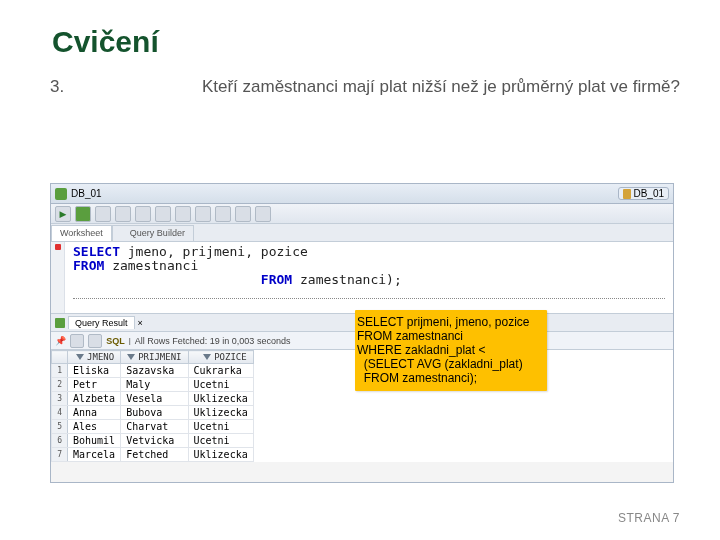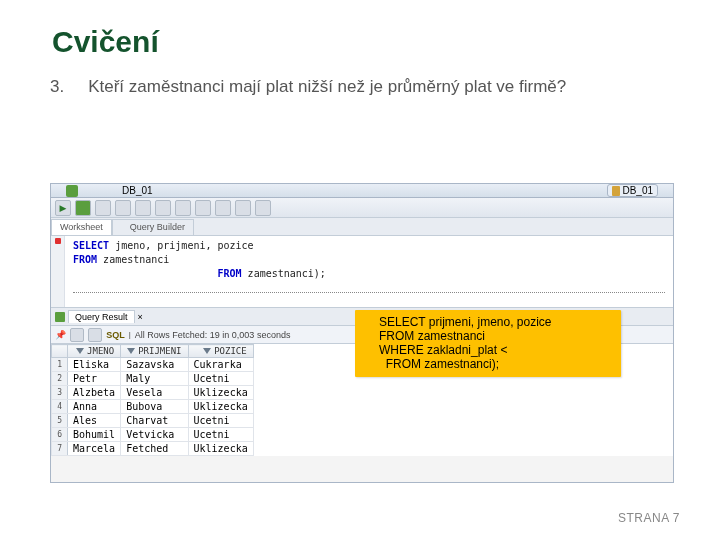--- a/index.html
+++ b/index.html
@@ -1,52 +1,52 @@
 <!DOCTYPE html>
 <html><head>
 <meta charset="utf-8">
 <style>
   * { margin: 0; padding: 0; box-sizing: border-box; }
   body { font-family: 'Segoe UI', Arial, sans-serif; background: #fff; width: 720px; height: 540px; position: relative; overflow: hidden; }
   .slide-title { color: #14532d; font-size: 30px; font-weight: 700; padding: 25px 0 0 52px; }
   .question { display: flex; padding: 18px 40px 0 50px; font-size: 17px; color: #555; }
   .qnum { margin-right: 24px; }
-  .qtext { flex: 1; }
+  .qtext { flex: 1; text-align: right; }
   .app { border: 1px solid #a9b6c7; position: absolute; top: 183px; left: 50px; right: 46px; height: 300px; background: #f4f4f4; overflow: hidden; }
-  .app-title { display: flex; align-items: center; height: 14px; background: linear-gradient(#e8eef6,#d5dfea); border-bottom: 1px solid #a9b6c7; font-size: 10px; padding: 0 15px; gap: 40px; }
+  .app-title { display: flex; align-items: center; height: 20px; background: linear-gradient(#e8eef6,#d5dfea); border-bottom: 1px solid #a9b6c7; font-size: 10px; padding: 0 4px; }
   .app-title .icon { width: 12px; height: 12px; background: #5a9e3e; border-radius: 2px; margin-right: 4px; }
   .badge { margin-left: auto; background: #e8eef6; border: 1px solid #a9b6c7; border-radius: 3px; padding: 0 4px; display: flex; align-items: center; gap: 2px; }
   .badge .cyl { width: 8px; height: 10px; background: #d4a33a; border-radius: 1px; }
   .toolbar { display: flex; align-items: center; height: 20px; background: linear-gradient(#f0f3f8,#e0e6ee); border-bottom: 1px solid #c3cdd8; padding: 0 4px; gap: 4px; }
   .tbtn { width: 16px; height: 16px; background: #d9dee6; border: 1px solid #b0bac6; border-radius: 2px; display: flex; align-items: center; justify-content: center; font-size: 9px; }
   .tbtn.green { background: #5a9e3e; }
   .tbtn.run { color: #2a7a2a; }
   .tabs { display: flex; height: 18px; background: #e8ecf2; border-bottom: 1px solid #c3cdd8; font-size: 9px; }
   .tab { padding: 2px 8px; border-right: 1px solid #c3cdd8; background: #fff; border-top: 1px solid #c3cdd8; border-left: 1px solid #c3cdd8; margin-top: 1px; color: #555; }
   .tab.inactive { background: #e8ecf2; padding-left: 17px; }
   .worksheet { background: #fff; height: 72px; border-bottom: 1px solid #c3cdd8; position: relative; }
   .gutter { position: absolute; left: 0; top: 0; bottom: 0; width: 14px; background: #eef1f5; border-right: 1px solid #dbe0e8; display: flex; align-items: flex-start; justify-content: center; padding-top: 2px; }
   .gutter::before { content: ''; width: 6px; height: 6px; background: #e03030; border-radius: 1px; }
-  .sql { font-family: 'Consolas', monospace; font-size: 10px; padding: 3px 0 0 22px; line-height: 14px; }
+  .sql { font-family: 'Consolas', monospace; font-size: 13px; padding: 3px 0 0 22px; line-height: 14px; }
   .kw { color: #0000c8; font-weight: bold; }
   .fn { color: #0080c0; }
   .id { color: #222; }
   .dotline { position: absolute; top: 56px; left: 22px; right: 8px; border-top: 1px dotted #888; }
   .resultbar { display: flex; align-items: center; height: 18px; background: #e8ecf2; border-bottom: 1px solid #c3cdd8; font-size: 9px; padding: 0 4px; gap: 3px; }
   .resultbar .rtab { background: #fff; border: 1px solid #c3cdd8; border-bottom: none; padding: 1px 6px; }
   .rtools { display: flex; align-items: center; height: 18px; background: #f0f3f8; border-bottom: 1px solid #c3cdd8; font-size: 9px; padding: 0 4px; gap: 4px; color: #444; }
   .ricon { width: 14px; height: 14px; background: #d9dee6; border: 1px solid #b0bac6; border-radius: 2px; }
   .grid { background: #fff; font-family: 'Consolas', monospace; font-size: 10px; }
   .grid table { border-collapse: collapse; }
   .grid th { background: linear-gradient(#f6f8fa,#e4e9ef); border: 1px solid #c3cdd8; padding: 1px 6px; font-weight: normal; font-size: 9px; color: #333; text-align: right; }
   .grid th .filt { display: inline-block; width: 9px; height: 8px; margin-right: 2px; vertical-align: middle; }
   .grid th .filt::before { content: ''; display: block; width: 0; height: 0; border-left: 4px solid transparent; border-right: 4px solid transparent; border-top: 6px solid #6a7a8a; }
   .grid td { border: 1px solid #e0e4ea; padding: 0 5px; line-height: 13px; }
   .grid td.rownum { background: #eef1f5; text-align: right; border-right: 1px solid #c3cdd8; width: 16px; font-size: 8px; color: #555; }
-  .callout { position: absolute; top: 310px; left: 355px; width: 266px; background: #fec000; color: #000; font-family: Arial, sans-serif; font-size: 12px; padding: 5px 8px 6px 24px; line-height: 14px; border-radius: 1px; box-shadow: 1px 1px 2px rgba(0,0,0,.15); }
+  .callout { position: absolute; top: 310px; left: 355px; width: 192px; background: #fec000; color: #000; font-family: Arial, sans-serif; font-size: 12px; padding: 5px 8px 6px 2px; line-height: 14px; border-radius: 1px; box-shadow: 1px 1px 2px rgba(0,0,0,.15); }
   .footer { position: absolute; bottom: 15px; right: 40px; font-size: 12px; color: #888; letter-spacing: .5px; }
   .dbico { width: 10px; height: 10px; background: #5a9e3e; border-radius: 1px; }
 </style>
 </head>
 <body>
 
 <div class="slide-title">Cvičení</div>
 
 <div class="question">
   <div class="qnum">3.</div>
@@ -156,16 +156,17 @@
           </tr>
         </tbody>
     </table>
   </div>
 </div>
 
 <div class="callout">
   <div>SELECT prijmeni, jmeno, pozice</div>
   <div>FROM zamestnanci</div>
   <div>WHERE zakladni_plat &lt;</div>
+  <div style="white-space:pre">  (SELECT AVG (zakladni_plat)</div>
   <div style="white-space:pre">  FROM zamestnanci);</div>
 </div>
 
 <div class="footer">STRANA 7</div>
 
 </body></html>

